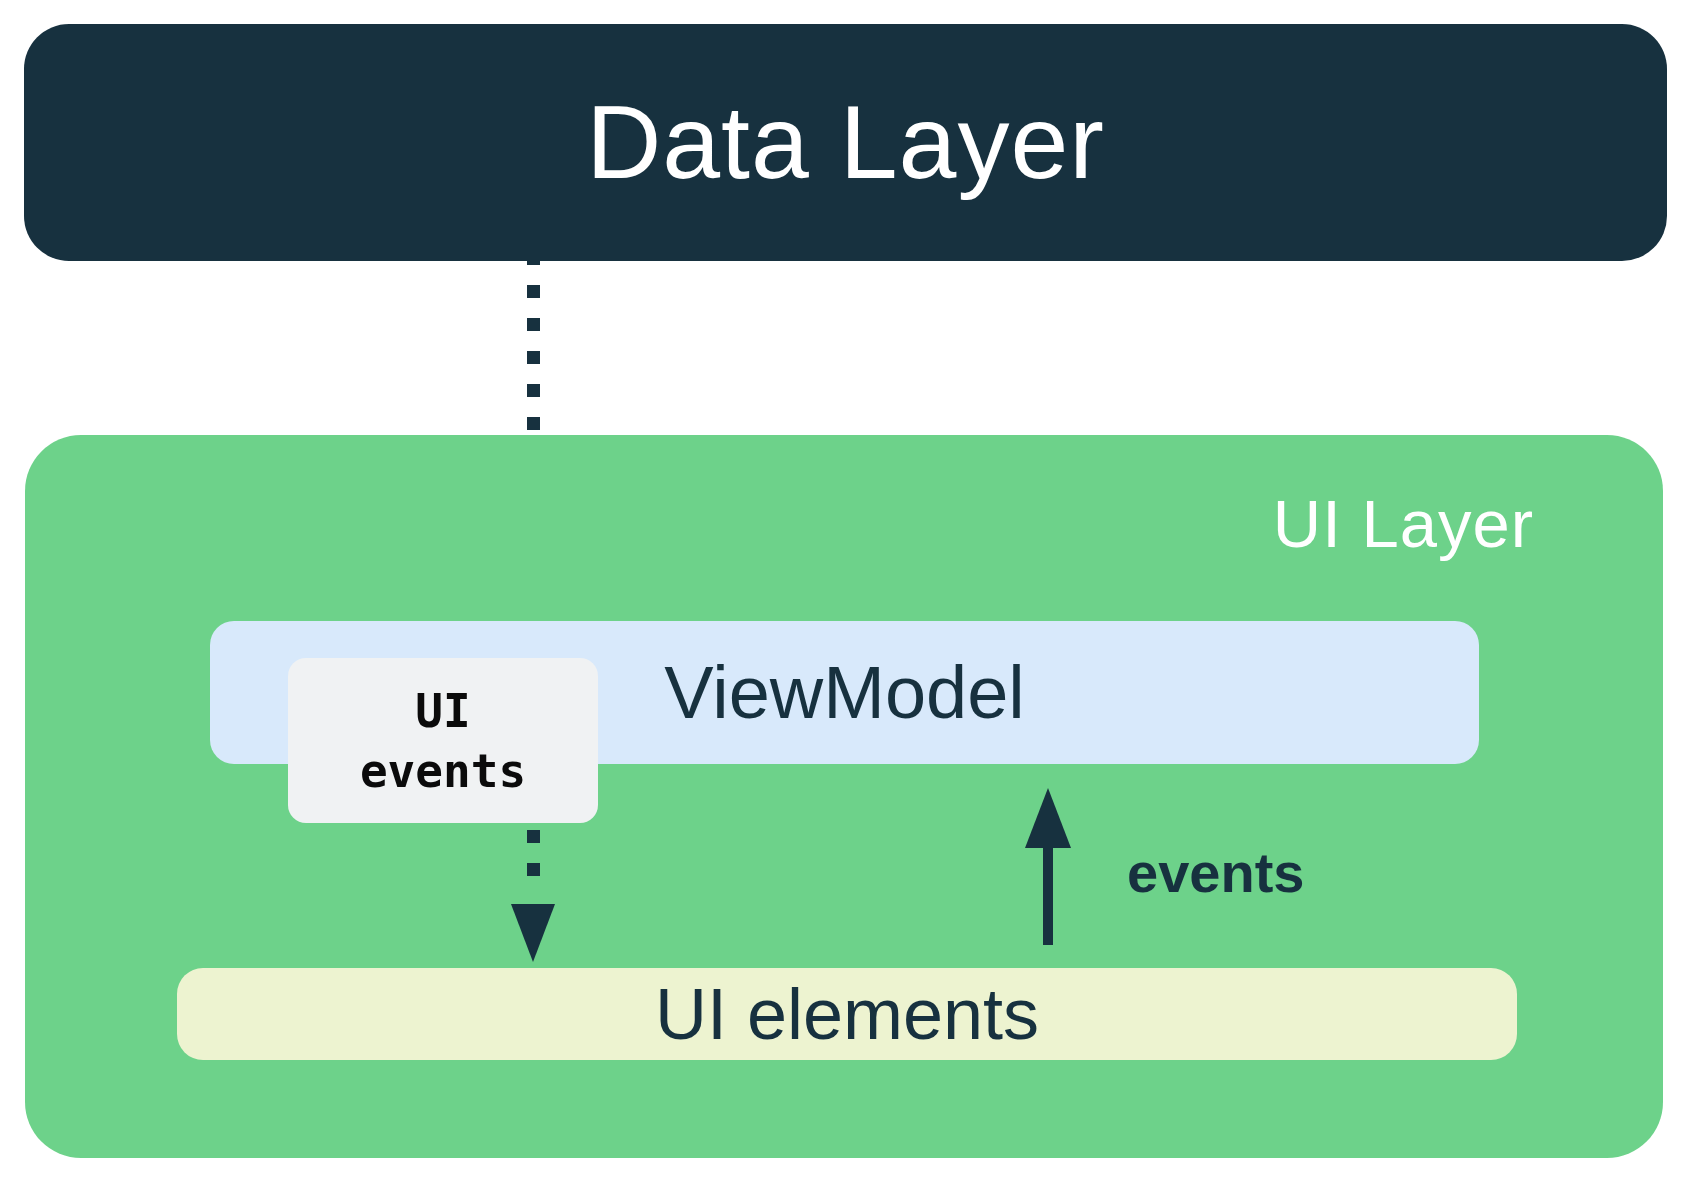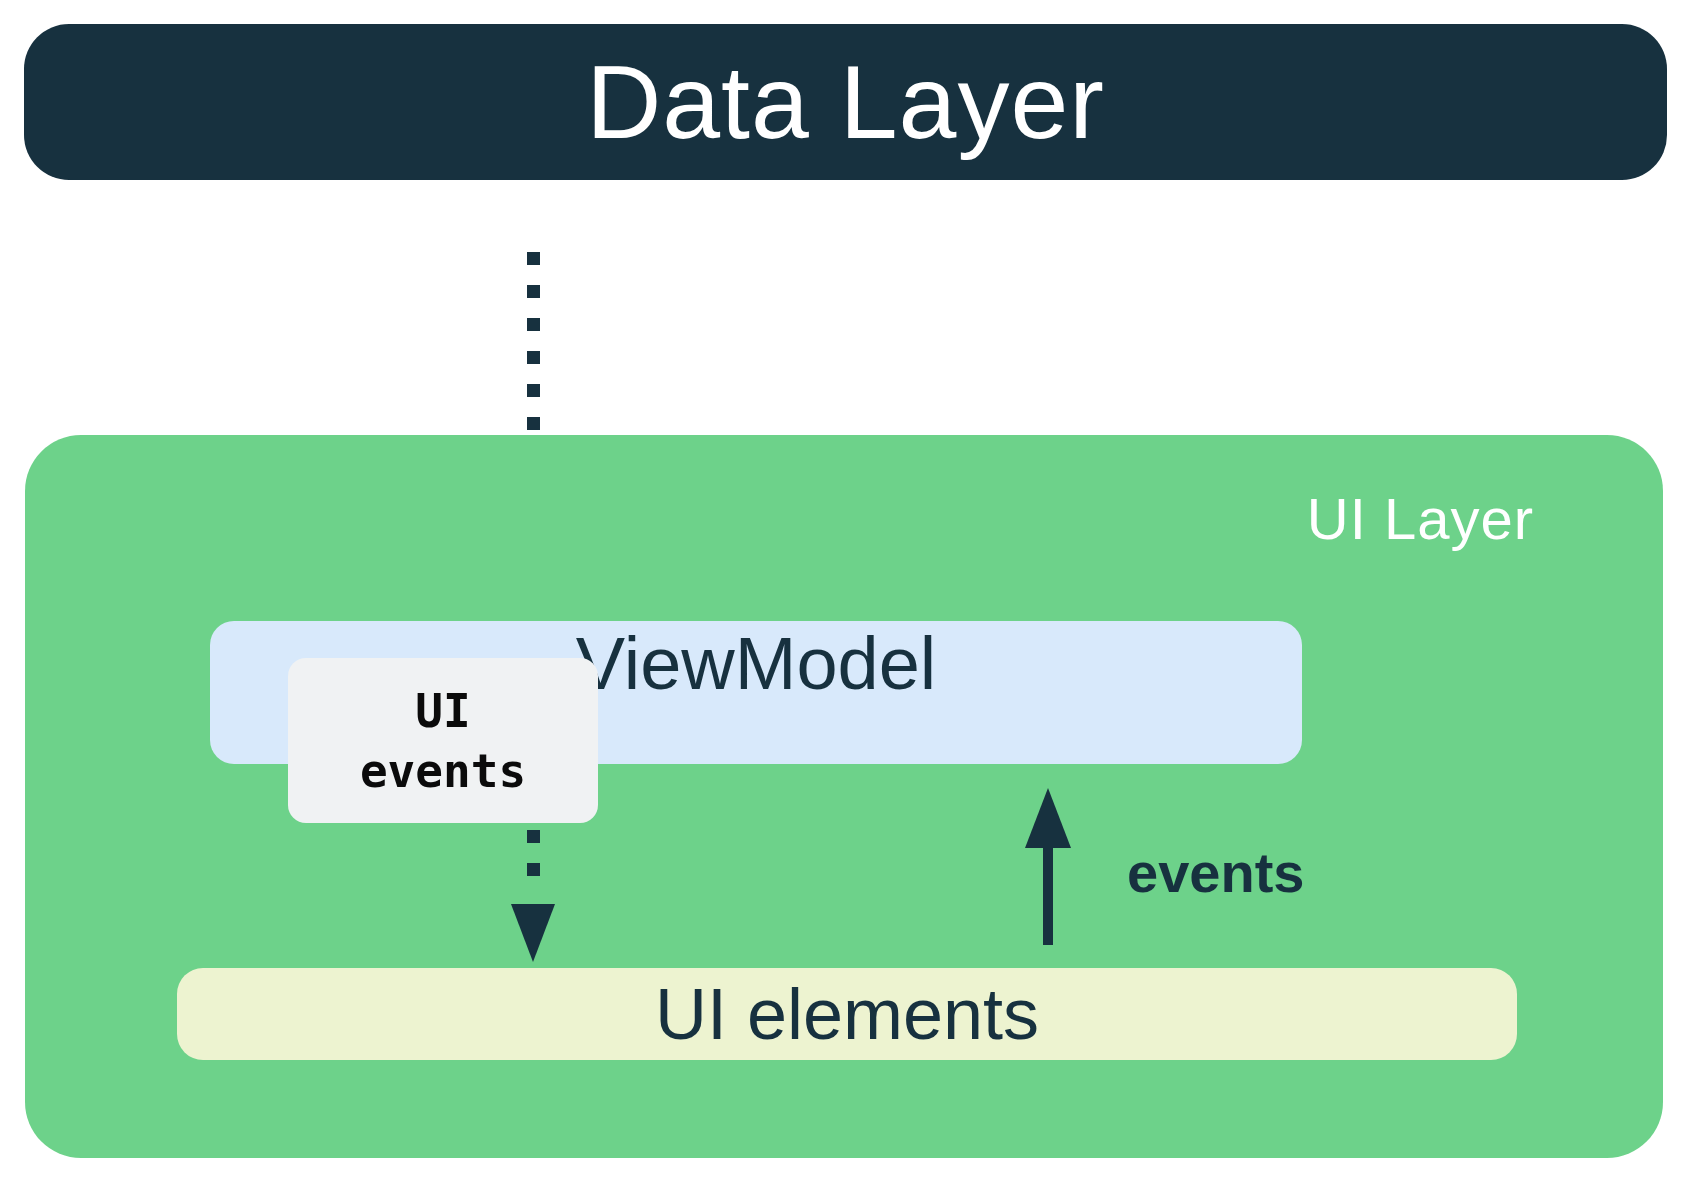--- a/index.html
+++ b/index.html
@@ -13,46 +13,46 @@
   }
   html,body{margin:0;padding:0;background:#fff;}
   body{
     width:1702px;height:1194px;position:relative;overflow:hidden;
     font-family:"Liberation Sans", sans-serif;
   }
   .abs{position:absolute;}
 
   
   .data-layer-box{
-    left:24px;top:24px;width:1643px;height:156px;
+    left:24px;top:24px;width:1643px;height:237px;
     background:var(--navy);border-radius:45px;
     display:flex;align-items:center;justify-content:center;
   }
   .data-layer-label{color:var(--white);font-size:104px;letter-spacing:1px;}
 
   
   .app-data-label{
     left:135px;top:250px;width:372px;text-align:center;
     color:var(--navy);font-size:54px;line-height:64px;
   }
 
   
   .ui-layer-box{
     left:25px;top:435px;width:1638px;height:723px;
     background:var(--green);border-radius:56px;
   }
   .ui-layer-label{
-    right:168px;top:485px;color:var(--white);font-size:58px;letter-spacing:1px;
+    right:168px;top:485px;color:var(--white);font-size:67px;letter-spacing:1px;
   }
 
   
   .viewmodel-box{
-    left:210px;top:621px;width:1092px;height:143px;
+    left:210px;top:621px;width:1269px;height:143px;
     background:var(--light-blue);border-radius:24px;
-    display:flex;justify-content:center;
+    display:flex;align-items:center;justify-content:center;
   }
   .viewmodel-label{color:var(--navy);font-size:74px;}
 
   
   .ui-state-box{
     left:288px;top:658px;width:310px;height:165px;
     background:var(--light-gray);border-radius:18px;
     display:flex;flex-direction:column;align-items:center;justify-content:center;
   }
   .ui-state-box span{

